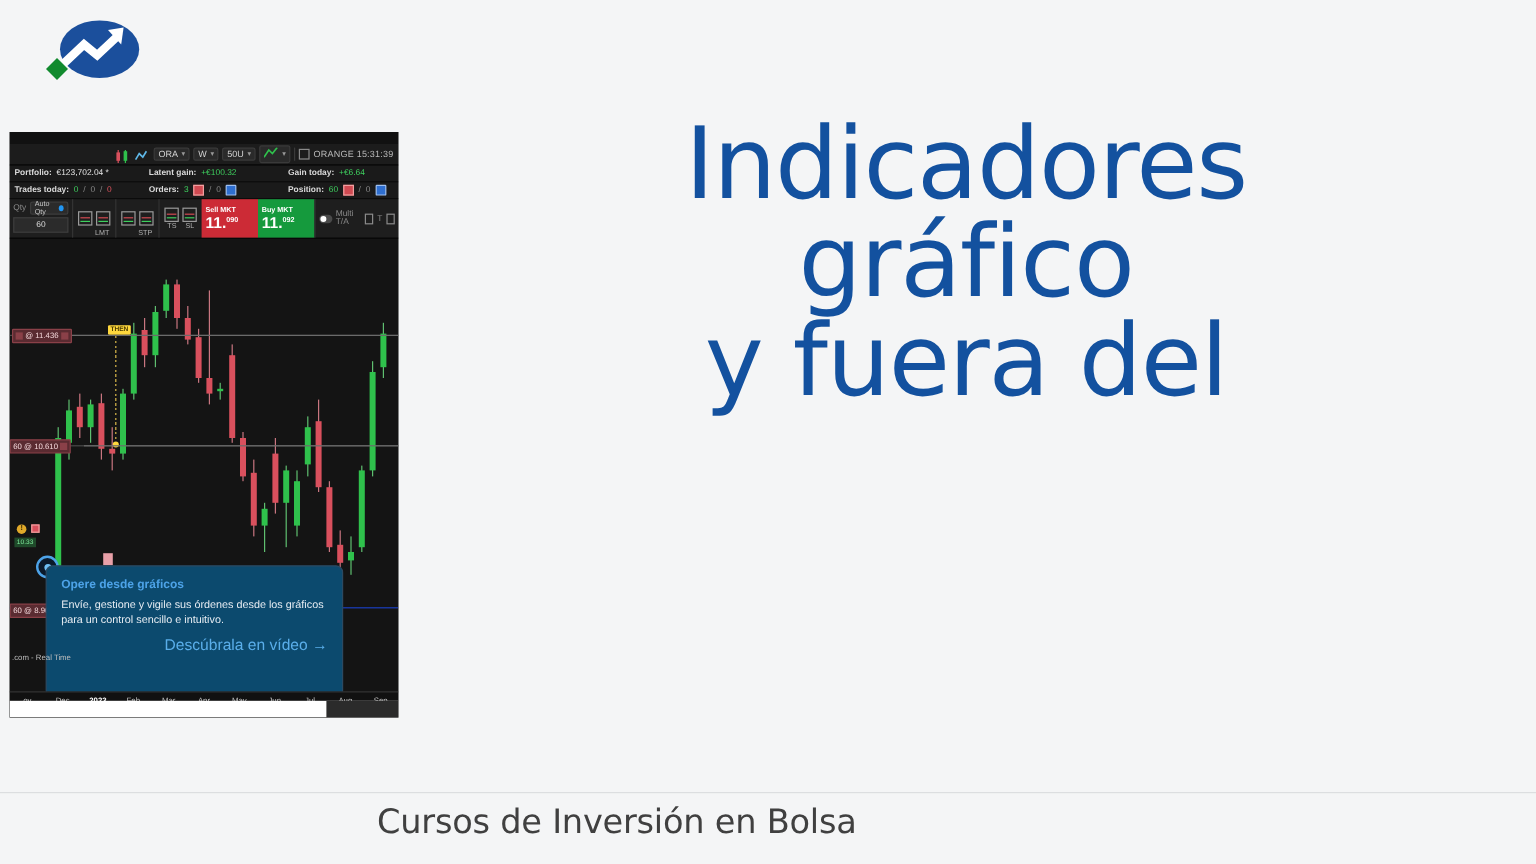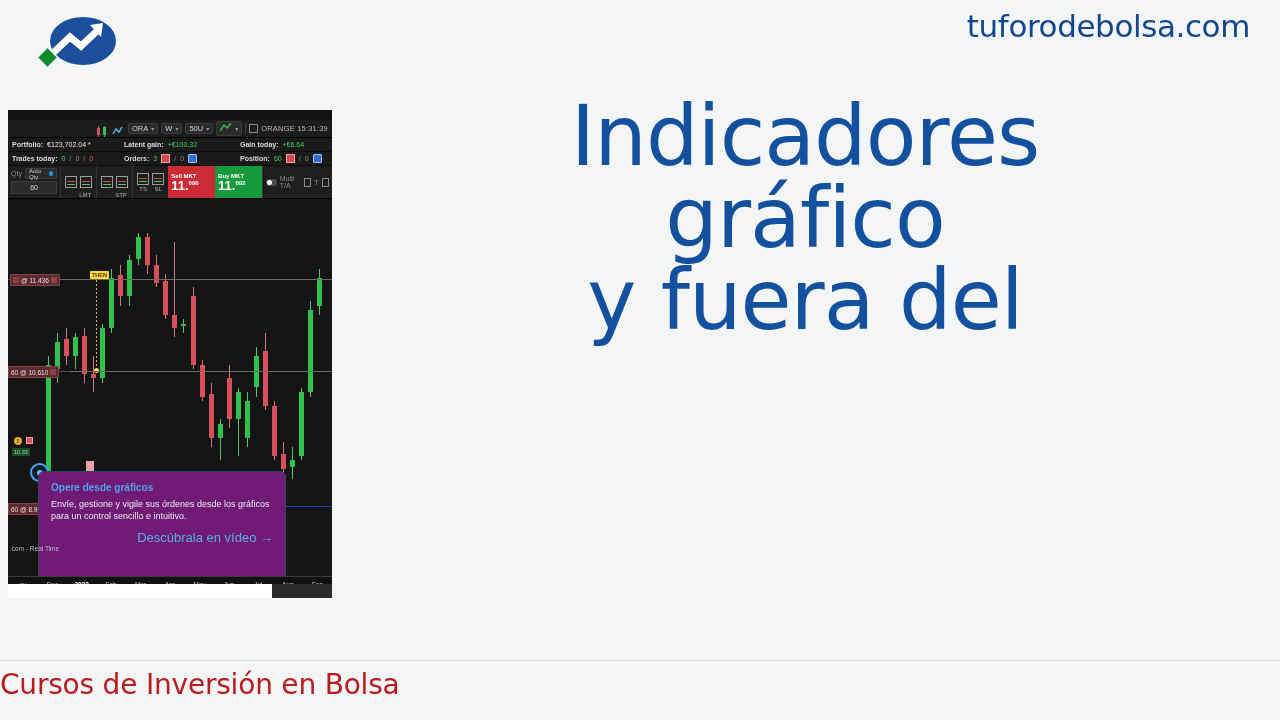--- a/index.html
+++ b/index.html
@@ -32,23 +32,23 @@
     font-size:83px; line-height:0.99;
     font-weight:400; letter-spacing:-1px;
     color:#13519f; text-align:center; white-space:nowrap;
   }
 
   
   .footer-divider {
     position:absolute; left:0; top:660px; width:1280px; height:1px; background:#dcdee0;
   }
   .footer-text {
-    position:absolute; left:0; top:668px; width:1028px; text-align:left;
+    position:absolute; left:0; top:668px; width:1028px; text-align:center;
     font-family:"DejaVu Sans", sans-serif;
-    font-size:28px; color:#b91c1c; letter-spacing:-0.2px;
+    font-size:28px; color:#404040; letter-spacing:-0.2px;
   }
 
   
   .app {
     position:absolute; left:8px; top:110px; width:324px; height:488px;
     background:#0d0d0d; overflow:hidden;
     font-family:"Liberation Sans", sans-serif;
   }
   .app-topbar { height:10px; background:#111; }
 
@@ -152,21 +152,21 @@
     color:#3a2a00; font-size:6px; font-weight:bold; text-align:center; line-height:8px;
   }
   .small-sq { position:absolute; width:7px; height:7px; background:#d9505d; border:1px solid #f0a0a0; box-sizing:border-box; }
   .pink-box { position:absolute; width:8px; height:10px; background:#e8a0a8; }
   .arrow-up { position:absolute; width:0; height:0; border-left:4px solid transparent; border-right:4px solid transparent; border-bottom:8px solid #2fc14c; }
   .tiny-tag { position:absolute; font-size:5.5px; background:#1f4a2a; color:#7ee89a; padding:0 2px; height:8px; line-height:8px; }
 
   
   .tip-card {
     position:absolute; left:30px; top:272px; width:248px; height:110px;
-    background:#701a75; border:1px solid #2b4a63; border-radius:6px;
+    background:#0c4a6e; border:1px solid #2b4a63; border-radius:6px;
     padding:10px 12px; box-sizing:border-box;
   }
   .tip-anchor {
     position:absolute; left:22px; top:264px; width:15px; height:15px; border-radius:50%;
     background:#0b1a2b; border:2px solid #4da3e8;
     display:flex; align-items:center; justify-content:center;
   }
   .tip-anchor::after { content:""; width:6px; height:6px; border-radius:50%; background:#6fc0f5; }
   .tip-title { color:#4da3e8; font-size:10px; font-weight:bold; margin-bottom:6px; }
   .tip-body { color:#e6ecf2; font-size:9px; line-height:1.32; }
@@ -189,21 +189,20 @@
 
 <div class="header">
   <div class="logo">
     <svg width="90" height="62" viewBox="0 0 90 62" aria-hidden="true">
       <ellipse cx="48" cy="28" rx="33" ry="24" fill="#1b4f9c"></ellipse>
       <path d="M18 40 L35 24 L46 33 L62 18" stroke="#ffffff" stroke-width="7" fill="none" stroke-linejoin="miter"></path>
       <path d="M55 12 L68 10 L66 24 Z" fill="#ffffff"></path>
       <rect x="6" y="38" width="13" height="13" transform="rotate(45 12.5 44.5)" fill="#118a2e"></rect>
     </svg>
   </div>
-  <div class="site-name">tuforodebolsa.com</div>
 </div>
 
 <div class="title-block">
   <div class="title-line">Indicadores</div>
   <div class="title-line">gráfico</div>
   <div class="title-line">y fuera del</div>
 </div>
 
 <div class="footer-divider"></div>
 <div class="footer-text">Cursos de Inversión en Bolsa</div>

